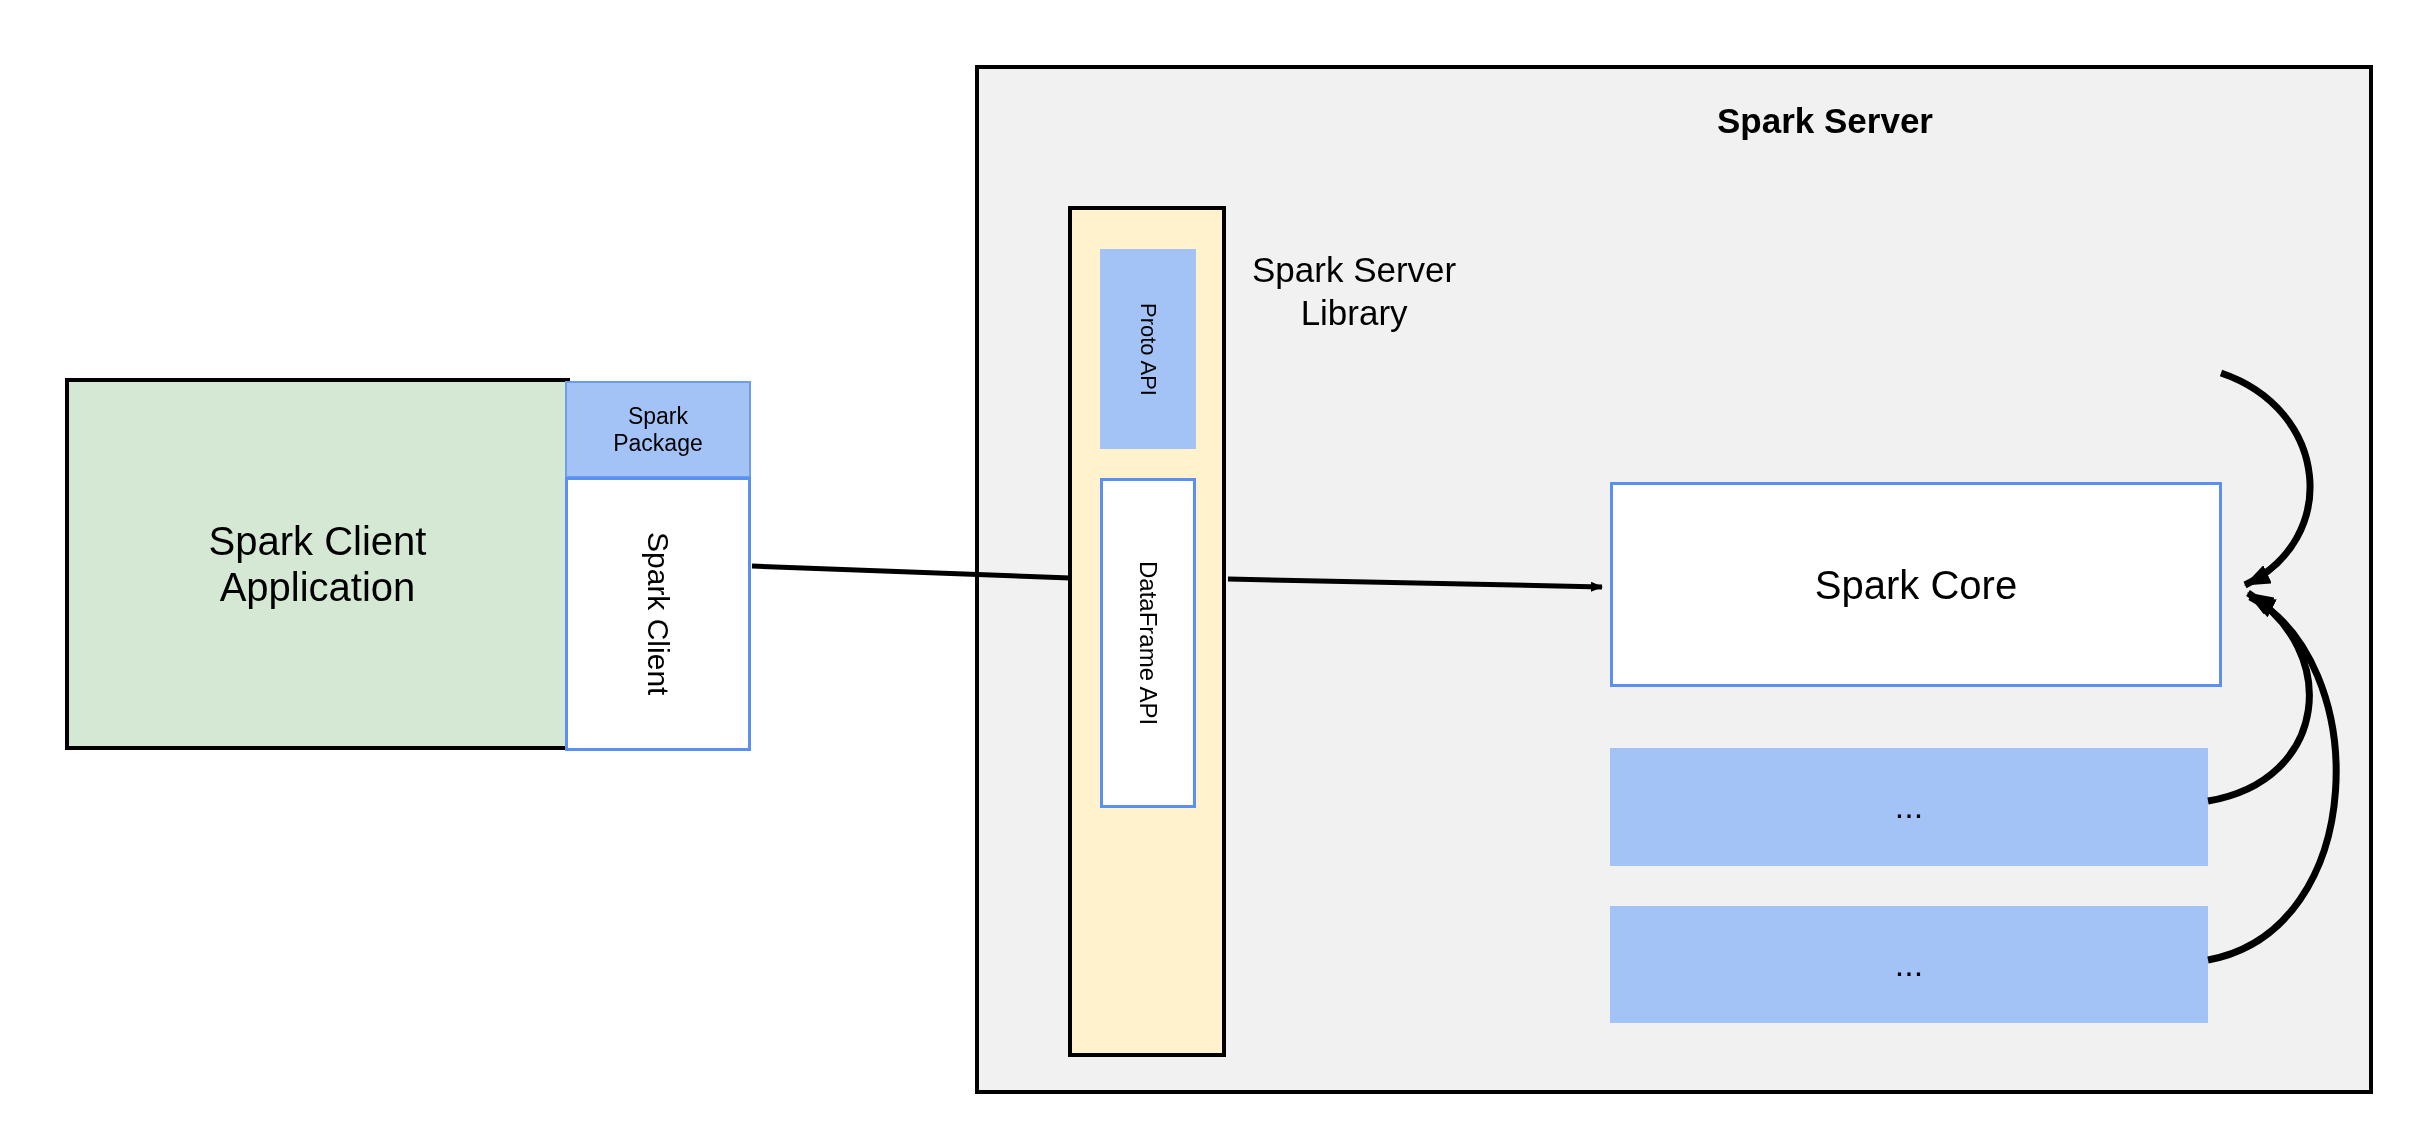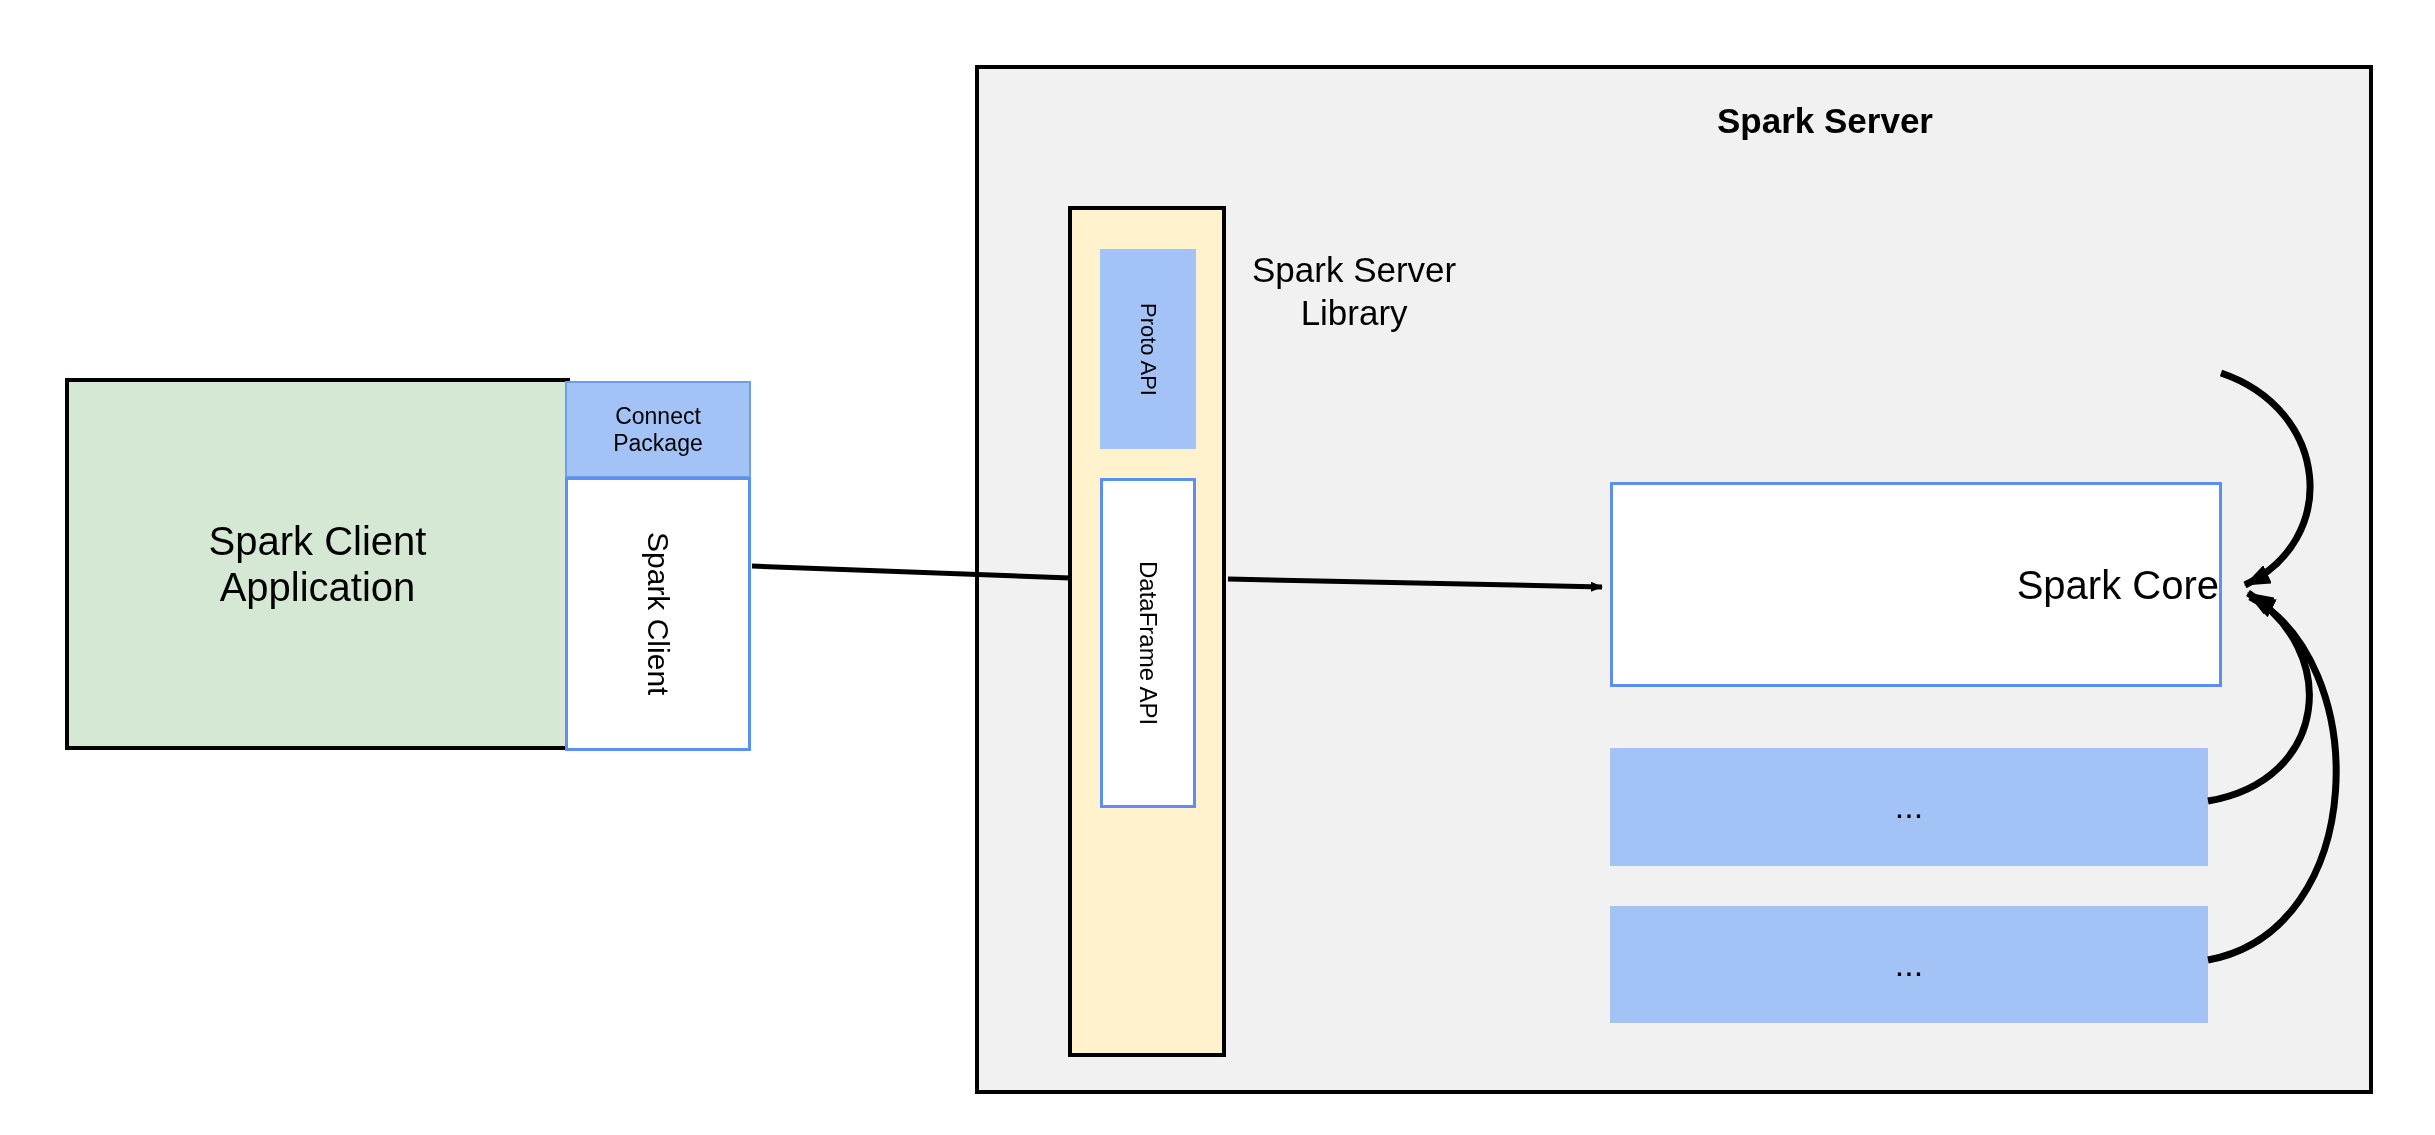--- a/index.html
+++ b/index.html
@@ -136,21 +136,20 @@
     background: #a3c2f5;
     font-size: 40px;
   }
 
   #spark-core-box {
     left: 1610px; top: 482px;
     width: 612px; height: 205px;
     background: #ffffff;
     border: 3px solid #5b8ff0;
     font-size: 40px;
-    justify-content: flex-end;
   }
 
   #ellipsis-box-1 {
     left: 1610px; top: 748px;
     width: 598px; height: 118px;
     background: #a3c2f5;
     font-size: 34px;
   }
 
   #ellipsis-box-2 {
@@ -174,21 +173,21 @@
 <div id="canvas">
 
   <div class="box" id="spark-server-container"></div>
 
   <div class="box" id="client-app-box">
     <span id="client-app-label">Spark Client
 Application</span>
   </div>
 
   <div class="box" id="client-package-box">
-    <span id="client-package-label">Connect
+    <span id="client-package-label">Spark
 Package</span>
   </div>
 
   <div class="box" id="spark-client-box">
     <span id="spark-client-label">Spark Client</span>
   </div>
 
 
   <div class="box" id="spark-server-title">Spark Server</div>
 

